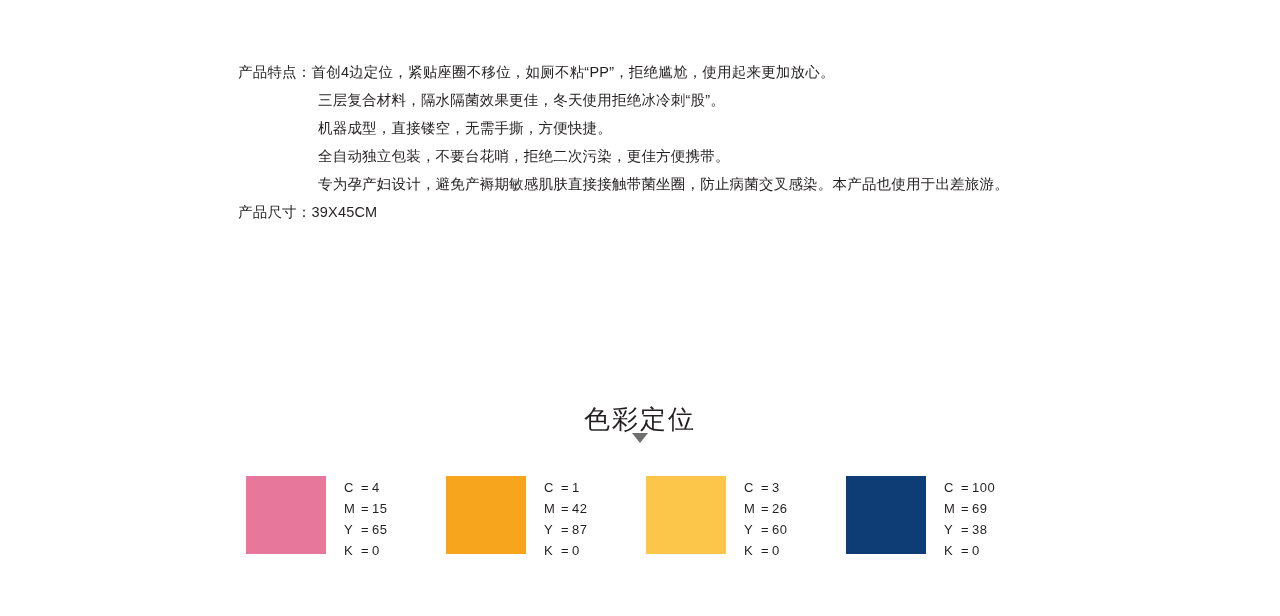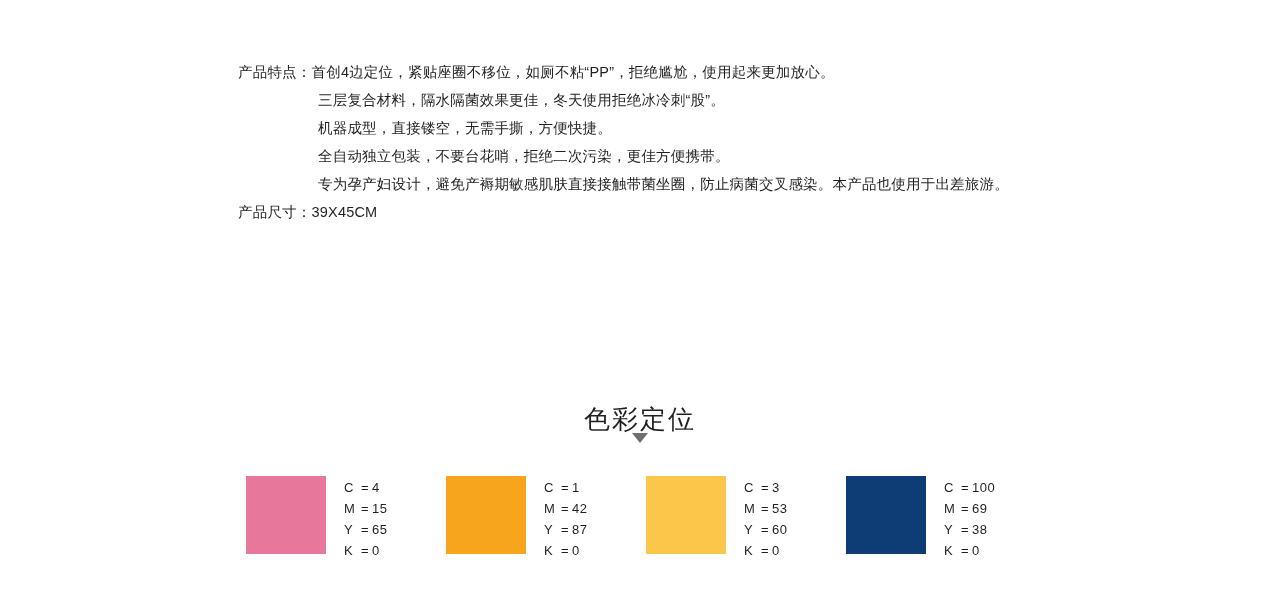--- a/index.html
+++ b/index.html
@@ -136,21 +136,21 @@
         <div class="val"><span class="k">C</span><span class="eq">=</span><span>1</span></div>
         <div class="val"><span class="k">M</span><span class="eq">=</span><span>42</span></div>
         <div class="val"><span class="k">Y</span><span class="eq">=</span><span>87</span></div>
         <div class="val"><span class="k">K</span><span class="eq">=</span><span>0</span></div>
       </div>
     </div>
     <div class="swatch-group">
       <div class="swatch-chip" style="background: rgb(251, 198, 74);"></div>
       <div class="swatch-values">
         <div class="val"><span class="k">C</span><span class="eq">=</span><span>3</span></div>
-        <div class="val"><span class="k">M</span><span class="eq">=</span><span>53</span></div>
+        <div class="val"><span class="k">M</span><span class="eq">=</span><span>26</span></div>
         <div class="val"><span class="k">Y</span><span class="eq">=</span><span>60</span></div>
         <div class="val"><span class="k">K</span><span class="eq">=</span><span>0</span></div>
       </div>
     </div>
     <div class="swatch-group">
       <div class="swatch-chip" style="background: rgb(14, 61, 118);"></div>
       <div class="swatch-values">
         <div class="val"><span class="k">C</span><span class="eq">=</span><span>100</span></div>
         <div class="val"><span class="k">M</span><span class="eq">=</span><span>69</span></div>
         <div class="val"><span class="k">Y</span><span class="eq">=</span><span>38</span></div>

